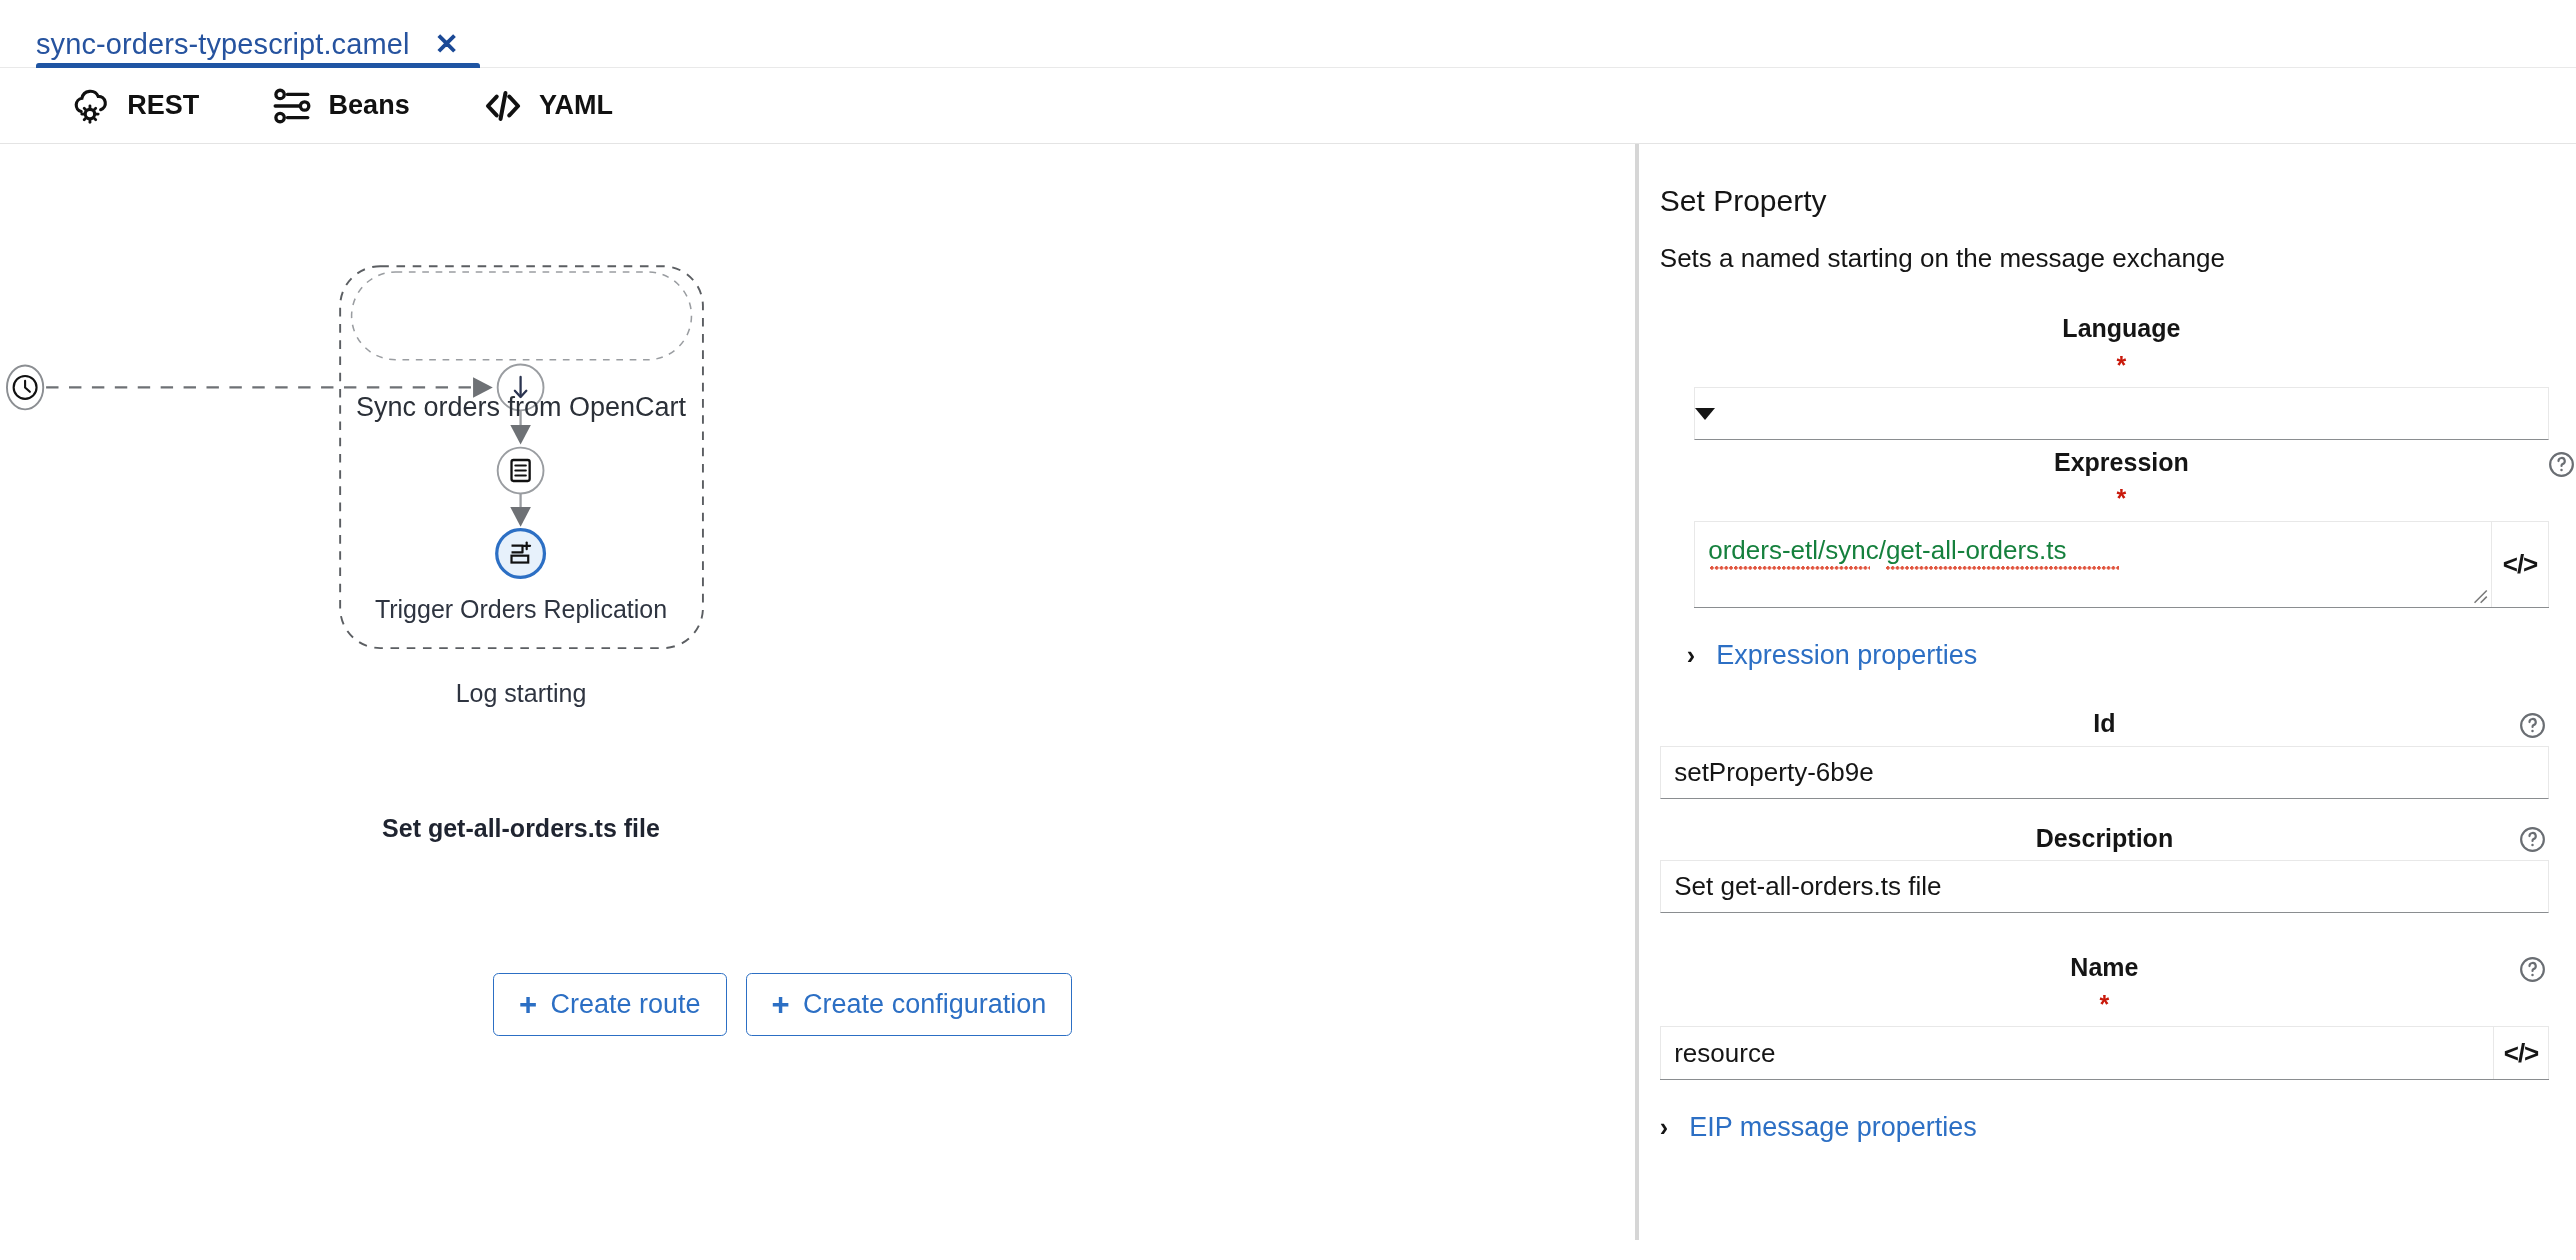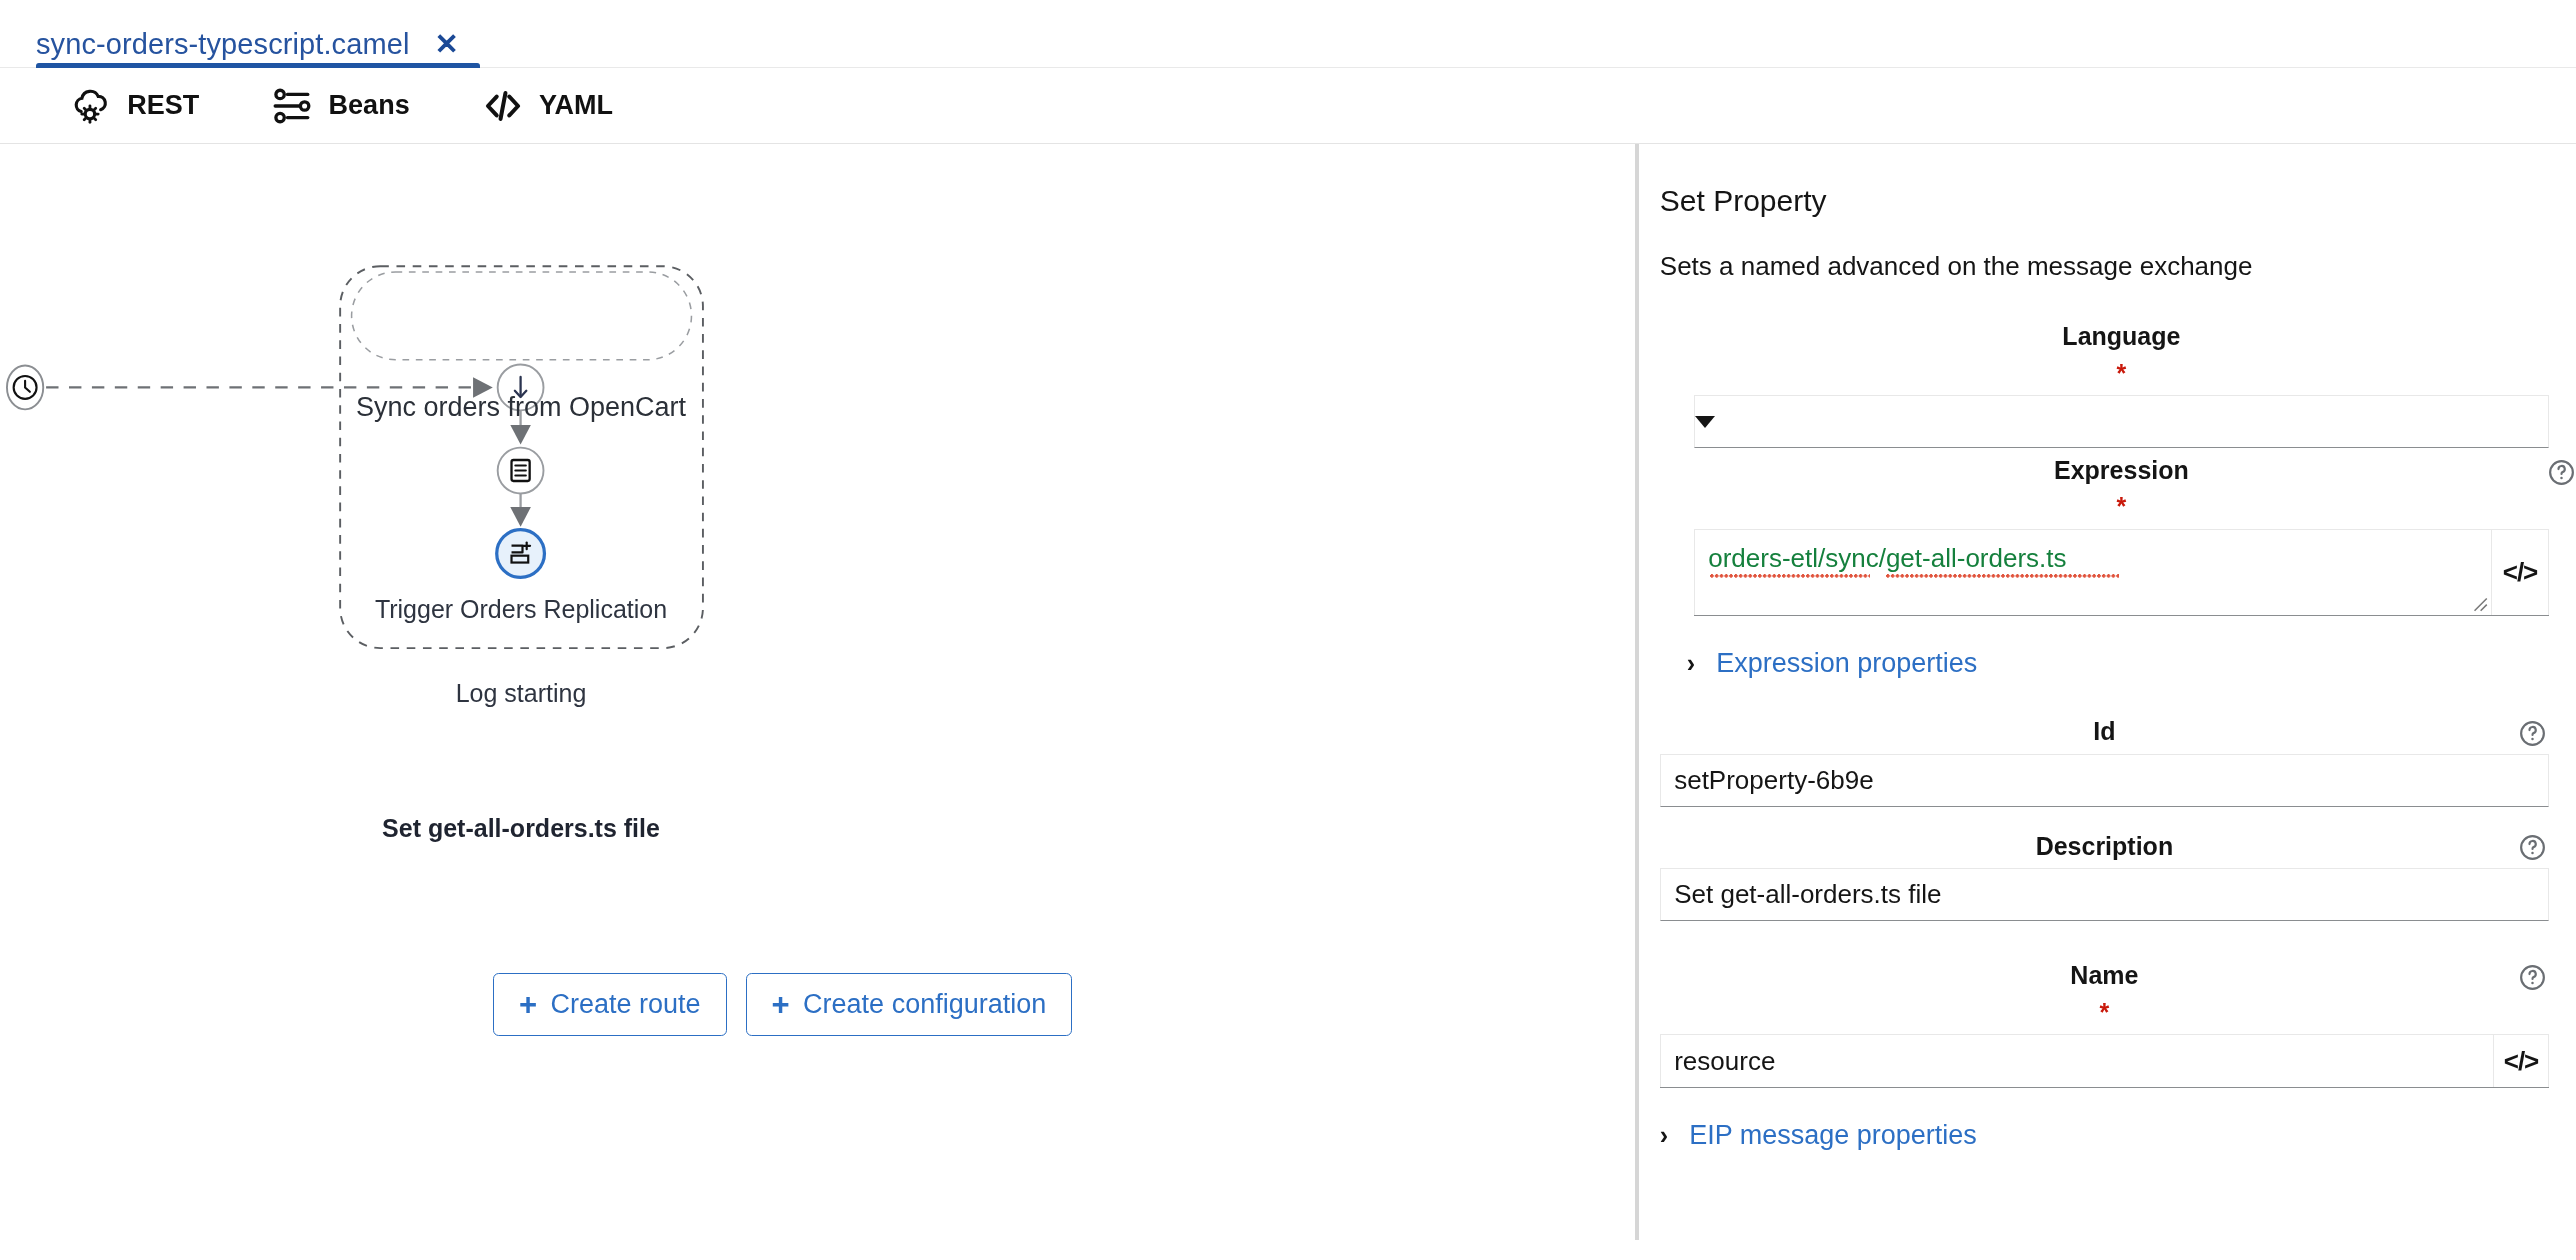--- a/index.html
+++ b/index.html
@@ -155,21 +155,21 @@
     gap: 13.4px;
     cursor: pointer;
     font-family: "Liberation Sans", sans-serif;
   }
   .ghost-btn .plus { font-size: 31px; font-weight: 700; line-height: 1; }
 
   
   .panel-title {
     font-size: 30px;
     color: #151515;
-    margin: 0 0 33px 0;
+    margin: 0 0 25px 0;
   }
   .panel-sub {
     font-size: 26px;
     color: #151515;
     margin: 0 0 40px 0;
   }
   .field { position: relative; margin-bottom: 7.6px; }
   .field-indent { padding-left: 34px; }
   .flabel {
     font-size: 25px;
@@ -397,21 +397,21 @@
       </button>
     </div>
 
   </div>
 
   <div class="divider"></div>
 
   <div class="panel">
 
     <div class="panel-title">Set Property</div>
-    <div class="panel-sub">Sets a named advanced on the message exchange</div>
+    <div class="panel-sub">Sets a named starting on the message exchange</div>
 
     <div class="field field-indent">
       <div class="flabel">
         <span>Language</span>
         <span class="req">*</span>
       </div>
       <div class="ctrl">
         <span class="caret"></span>
       </div>
     </div>

